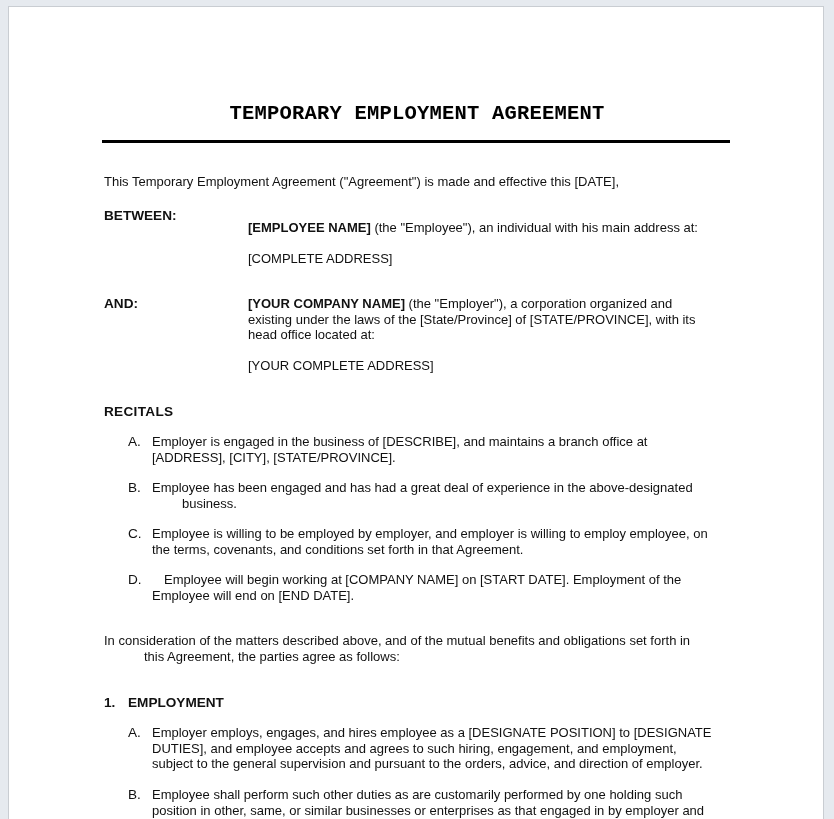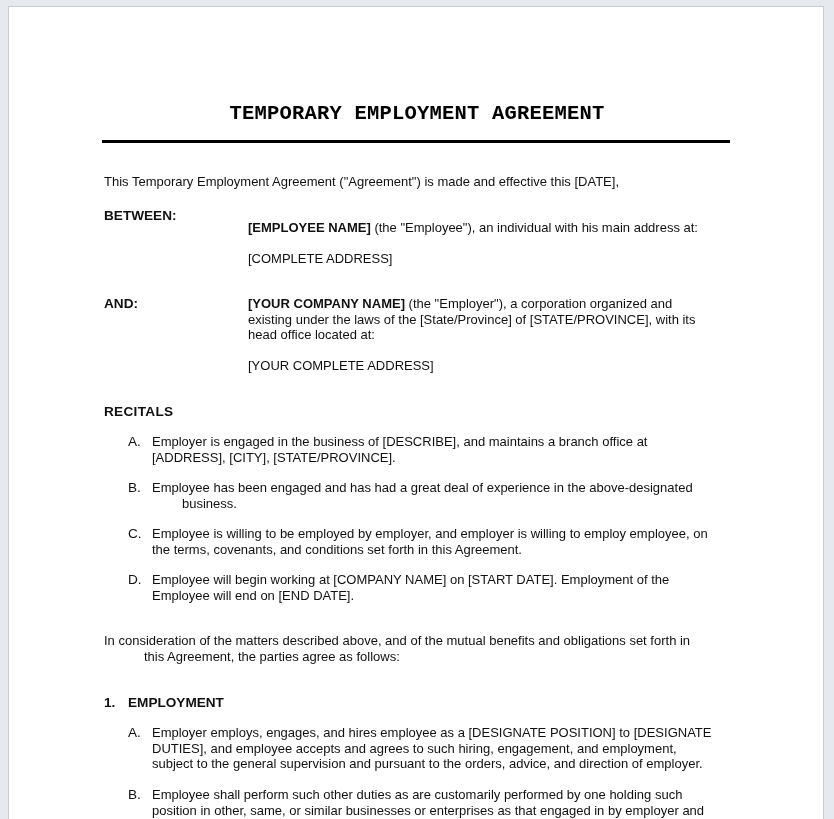--- a/index.html
+++ b/index.html
@@ -52,25 +52,25 @@
   <div class="t" style="left:152px;top:450px;">[ADDRESS], [CITY], [STATE/PROVINCE].</div>
 </div>
 <div>
   <div class="marker" style="left:128px;top:480px;">B.</div>
   <div class="t" style="left:152px;top:480px;">Employee has been engaged and has had a great deal of experience in the above-designated</div>
   <div class="t" style="left:152px;top:496px;margin-left:30px;">business.</div>
 </div>
 <div>
   <div class="marker" style="left:128px;top:526px;">C.</div>
   <div class="t" style="left:152px;top:526px;">Employee is willing to be employed by employer, and employer is willing to employ employee, on</div>
-  <div class="t" style="left:152px;top:542px;">the terms, covenants, and conditions set forth in this Agreement.</div>
+  <div class="t" style="left:152px;top:542px;">the terms, covenants, and conditions set forth in that Agreement.</div>
 </div>
 <div>
   <div class="marker" style="left:128px;top:572px;">D.</div>
-  <div class="t" style="left:152px;top:572px;">Employee will begin working at [COMPANY NAME] on [START DATE]. Employment of the</div>
+  <div class="t" style="left:164px;top:572px;">Employee will begin working at [COMPANY NAME] on [START DATE]. Employment of the</div>
   <div class="t" style="left:152px;top:588px;">Employee will end on [END DATE].</div>
 </div>
 
 <div class="t" style="left:104px;top:633px;">In consideration of the matters described above, and of the mutual benefits and obligations set forth in</div>
 <div class="t" style="left:104px;top:649px;margin-left:40px;">this Agreement, the parties agree as follows:</div>
 
 <div class="lbl" style="left:104px;top:695px;">1.</div>
 <div class="lbl" style="left:128px;top:695px;">EMPLOYMENT</div>
 
 <div>

